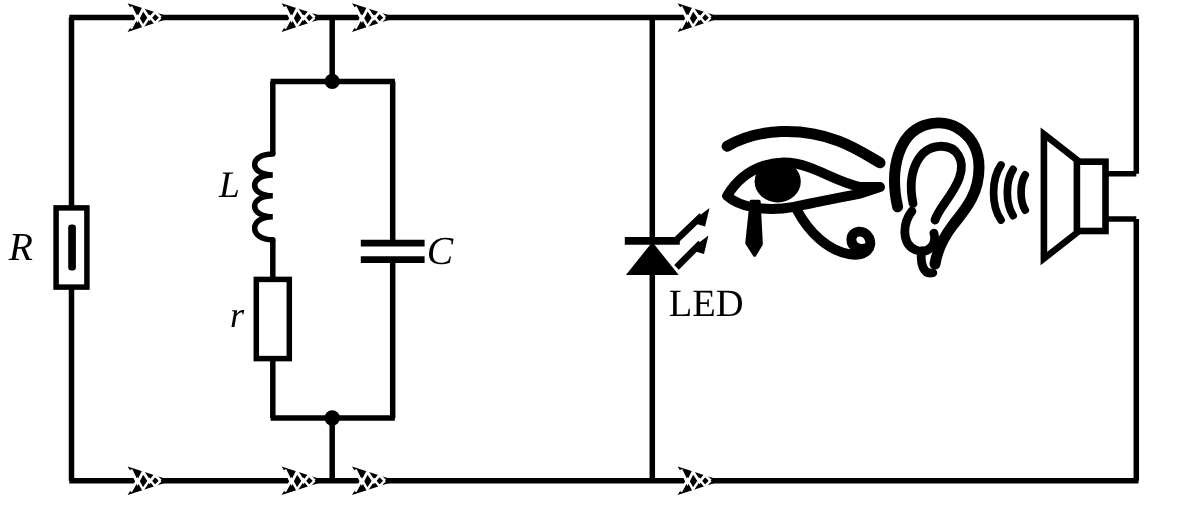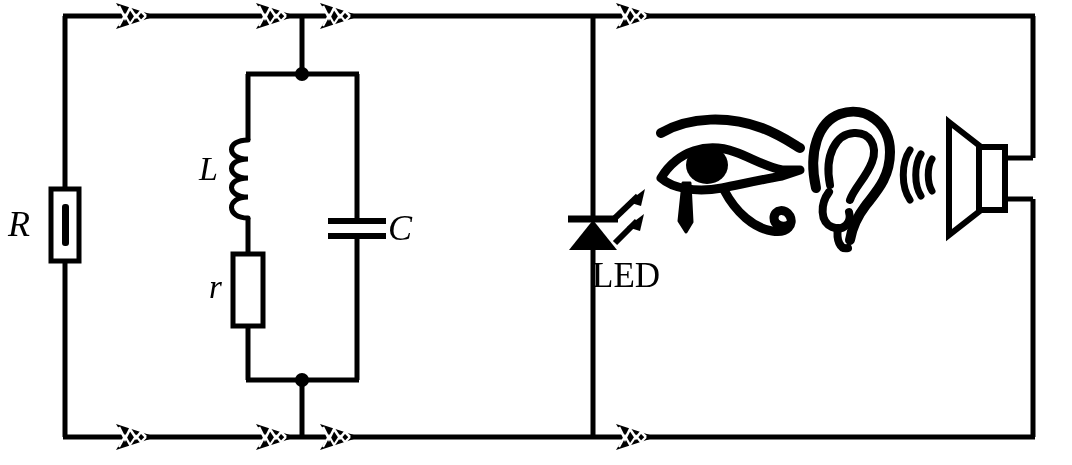--- a/index.html
+++ b/index.html
@@ -203,15 +203,15 @@
   </svg>
 
   <div class="lbl" style="left:8px; top:206px; font-size:36px;">R</div>
 
   <div class="lbl" style="left:199px; top:152px; font-size:34px;">L</div>
 
   <div class="lbl" style="left:209px; top:271px; font-size:33px;">r</div>
 
   <div class="lbl" style="left:388px; top:210px; font-size:36px;">C</div>
 
-  <div class="lbl lbl-upright" style="left:592px; top:258px; font-size:35px;">LED</div>
+  <div class="lbl lbl-upright" style="left:608px; top:258px; font-size:35px;">LED</div>
 
 </div>
 
 </body></html>

